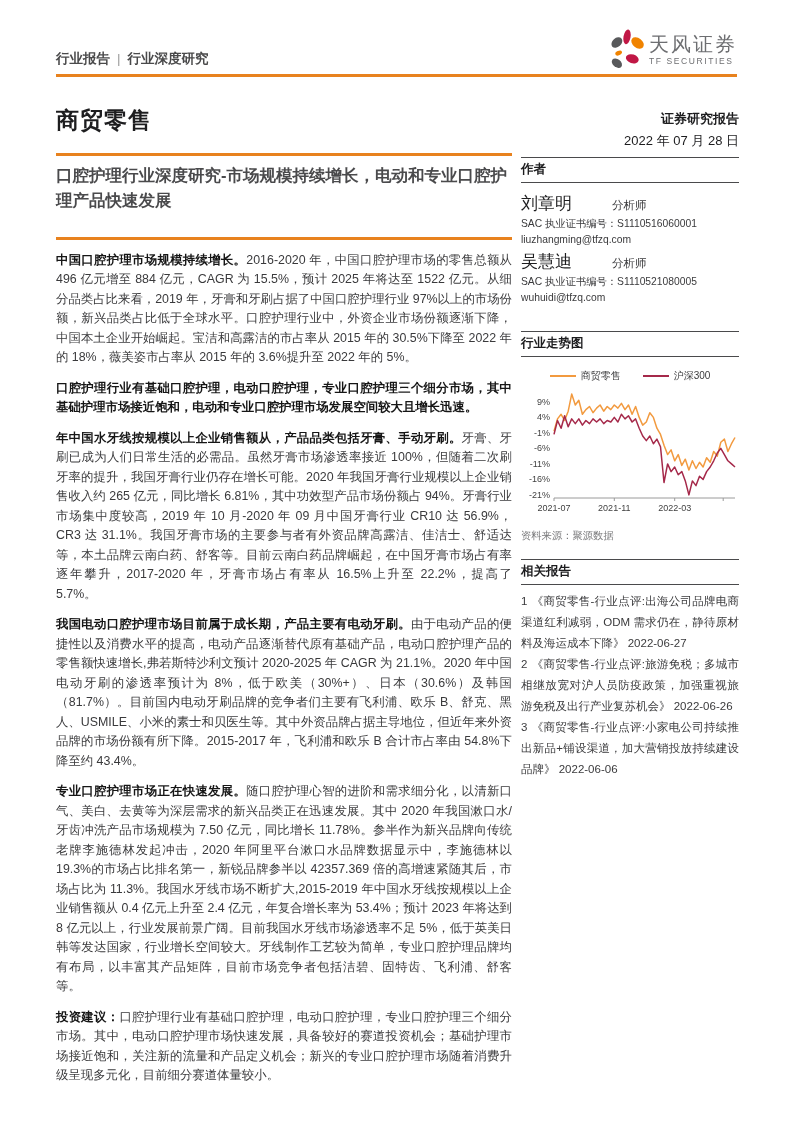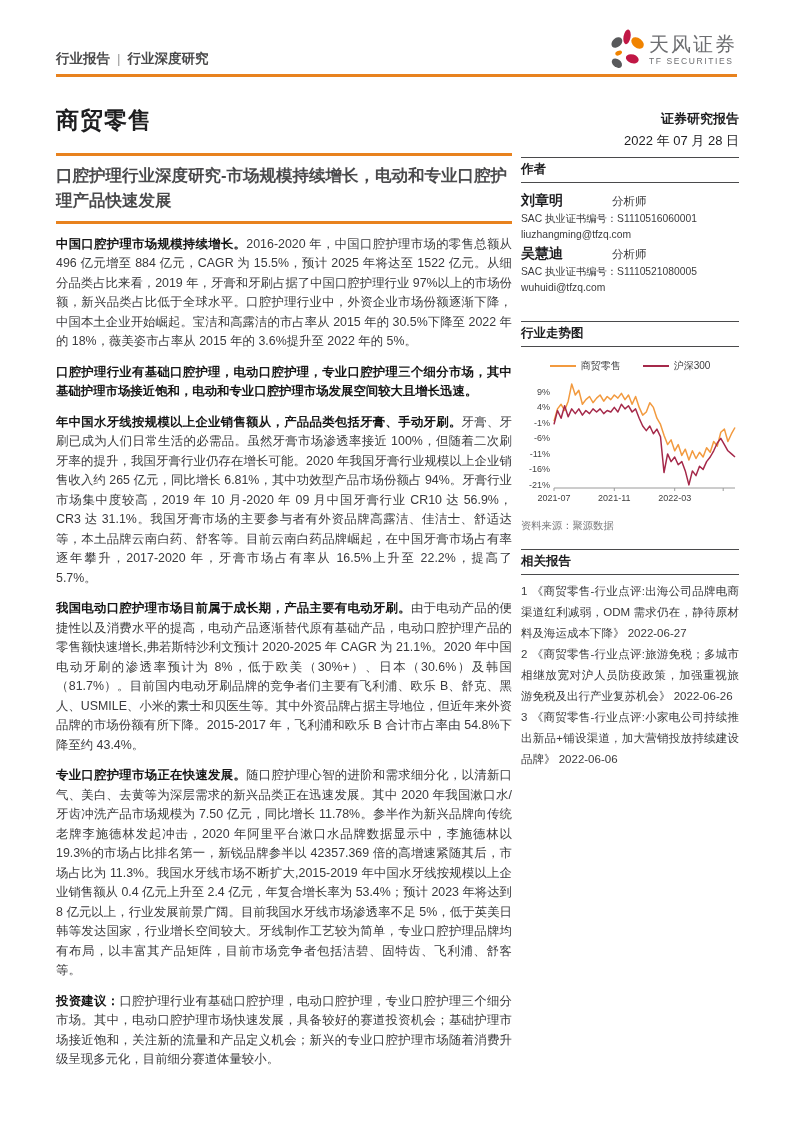--- a/index.html
+++ b/index.html
@@ -23,40 +23,40 @@
   .brand-en{font-size:8.5px;color:var(--gray);letter-spacing:1.6px;margin-top:1px}
   .mast-rule{border:none;border-top:3px solid var(--accent);margin-top:2px}
 
   
   .content{display:flex;gap:9px;margin-top:12px}
   .col-left{width:456px;flex:none}
   .col-right{width:218px;flex:none;margin-left:auto}
 
   h1.title{font-size:23px;font-weight:700;color:var(--ink);margin-top:16px;letter-spacing:1px}
   .subtitle{margin-top:17px;border-top:3px solid var(--accent);border-bottom:3px solid var(--accent);
-    padding:7px 0 8px;font-size:16.5px;font-weight:700;color:#4a4a4c;line-height:1.5}
+    padding:7px 0 24px;font-size:16.5px;font-weight:700;color:#4a4a4c;line-height:1.5}
   .paras{margin-top:11px}
   .paras p{font-size:12.4px;line-height:19.5px;text-align:justify;margin-top:11px;color:var(--body)}
   .paras p b{color:#161616}
   .paras p.gap-top{margin-top:46px}
 
   
   .report-type{font-size:13px;font-weight:700;color:var(--ink);text-align:right;margin-top:21px}
   .report-date{font-size:13px;font-weight:400;color:var(--ink);text-align:right;margin-top:4px;padding-bottom:7px}
   .side-section{border-top:1px solid var(--rule-dark);margin-top:0}
   .side-section + .side-section{margin-top:16px}
   .side-title{font-size:12.5px;font-weight:700;color:var(--ink);padding:3px 0 4px;border-bottom:1px solid var(--rule-dark)}
   .rating-rows{padding:5px 0 8px}
   .rating-row{display:flex;justify-content:space-between;font-size:11.5px;line-height:22px}
   .rating-row .rlabel{font-weight:700;color:var(--ink)}
   .rating-row .rvalue{color:var(--body)}
   .authors{padding:6px 0 10px}
   .author{margin-top:3px}
   .author-line{font-size:11px}
-  .aname{display:inline-block;width:88px;font-size:14px;font-weight:700;color:var(--ink)}
+  .aname{display:inline-block;width:88px;font-size:17px;font-weight:400;color:var(--ink)}
   .arole{font-size:11.5px;color:var(--body)}
   .asmall{font-size:10.3px;color:var(--body);line-height:15px;margin-top:1px}
   .trend{padding:8px 0 0}
   .legend{display:flex;justify-content:center;gap:22px;font-size:10px;color:var(--body);align-items:center;margin:4px 0 2px}
   .legend-item{display:flex;align-items:center;gap:5px}
   .swatch{display:inline-block;width:26px;height:2px;background:#ccc}
   svg.chart{width:219px;height:130px;display:block}
   svg.chart .yt{font-size:9px;fill:#3f3f3f;text-anchor:end;font-family:"Liberation Sans","DejaVu Sans",sans-serif}
   svg.chart .xt{font-size:9px;fill:#3f3f3f;text-anchor:middle;font-family:"Liberation Sans","DejaVu Sans",sans-serif}
   svg.chart .ax{stroke:#9a9a9a;stroke-width:1}

